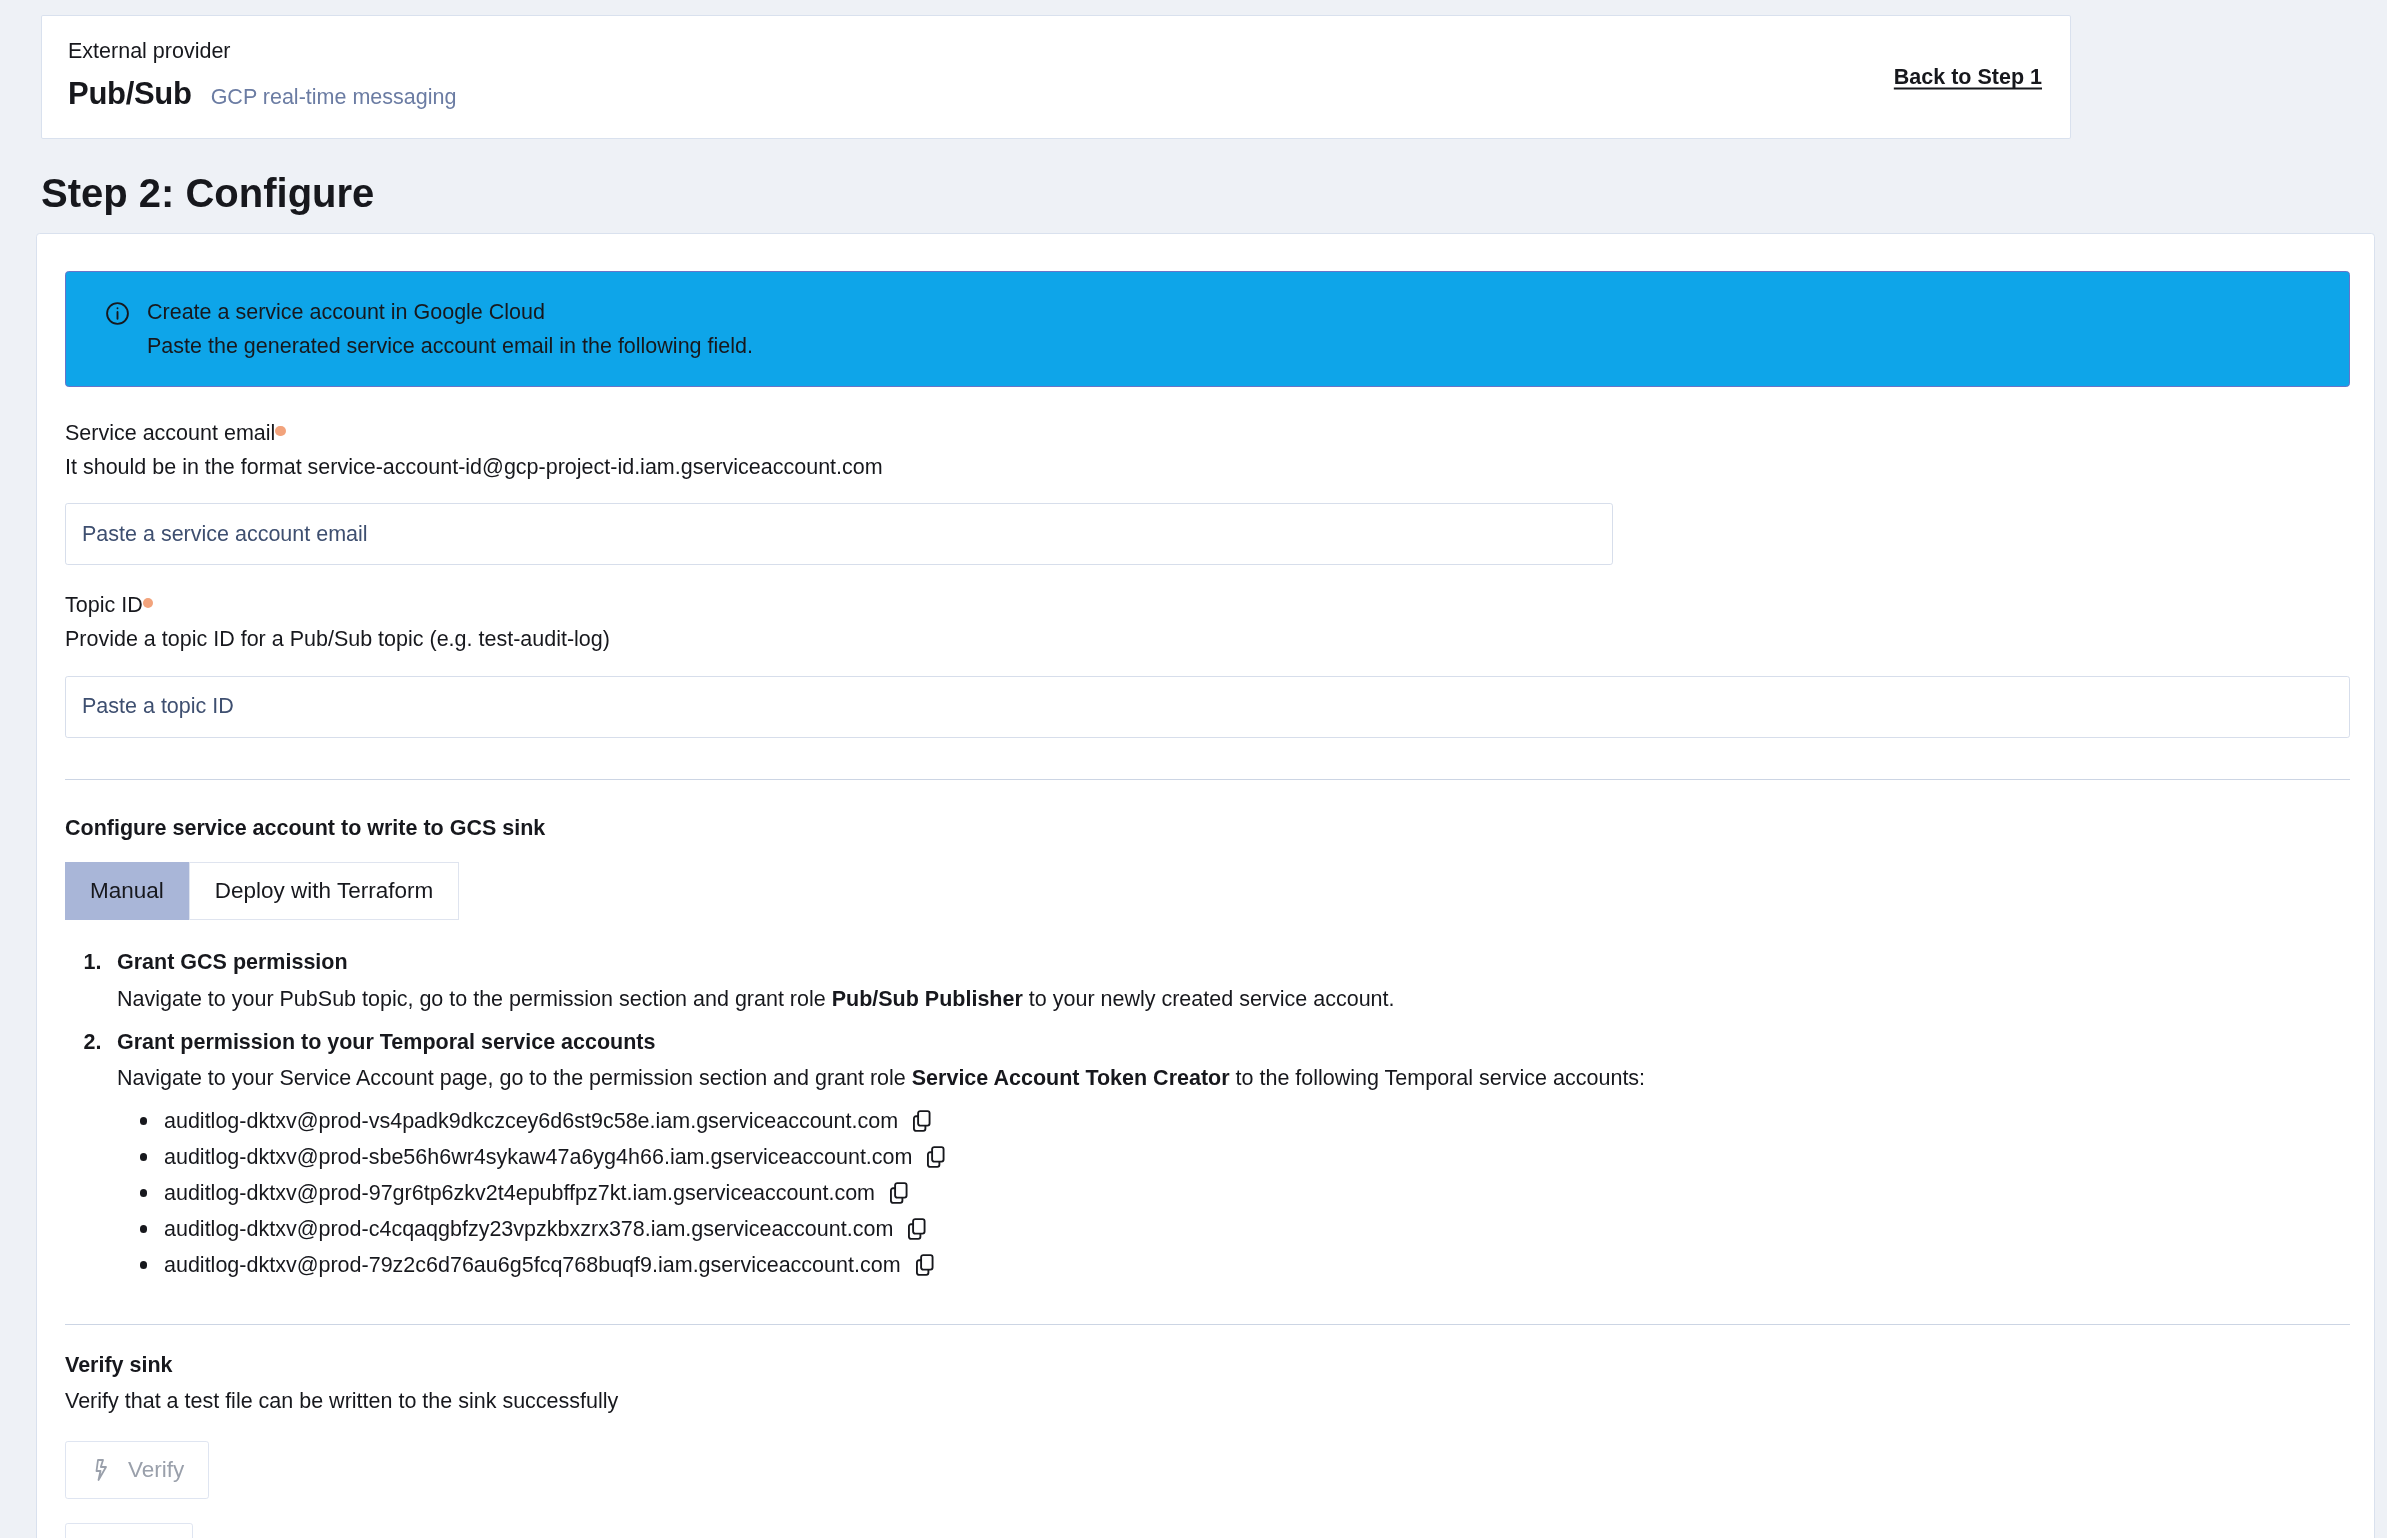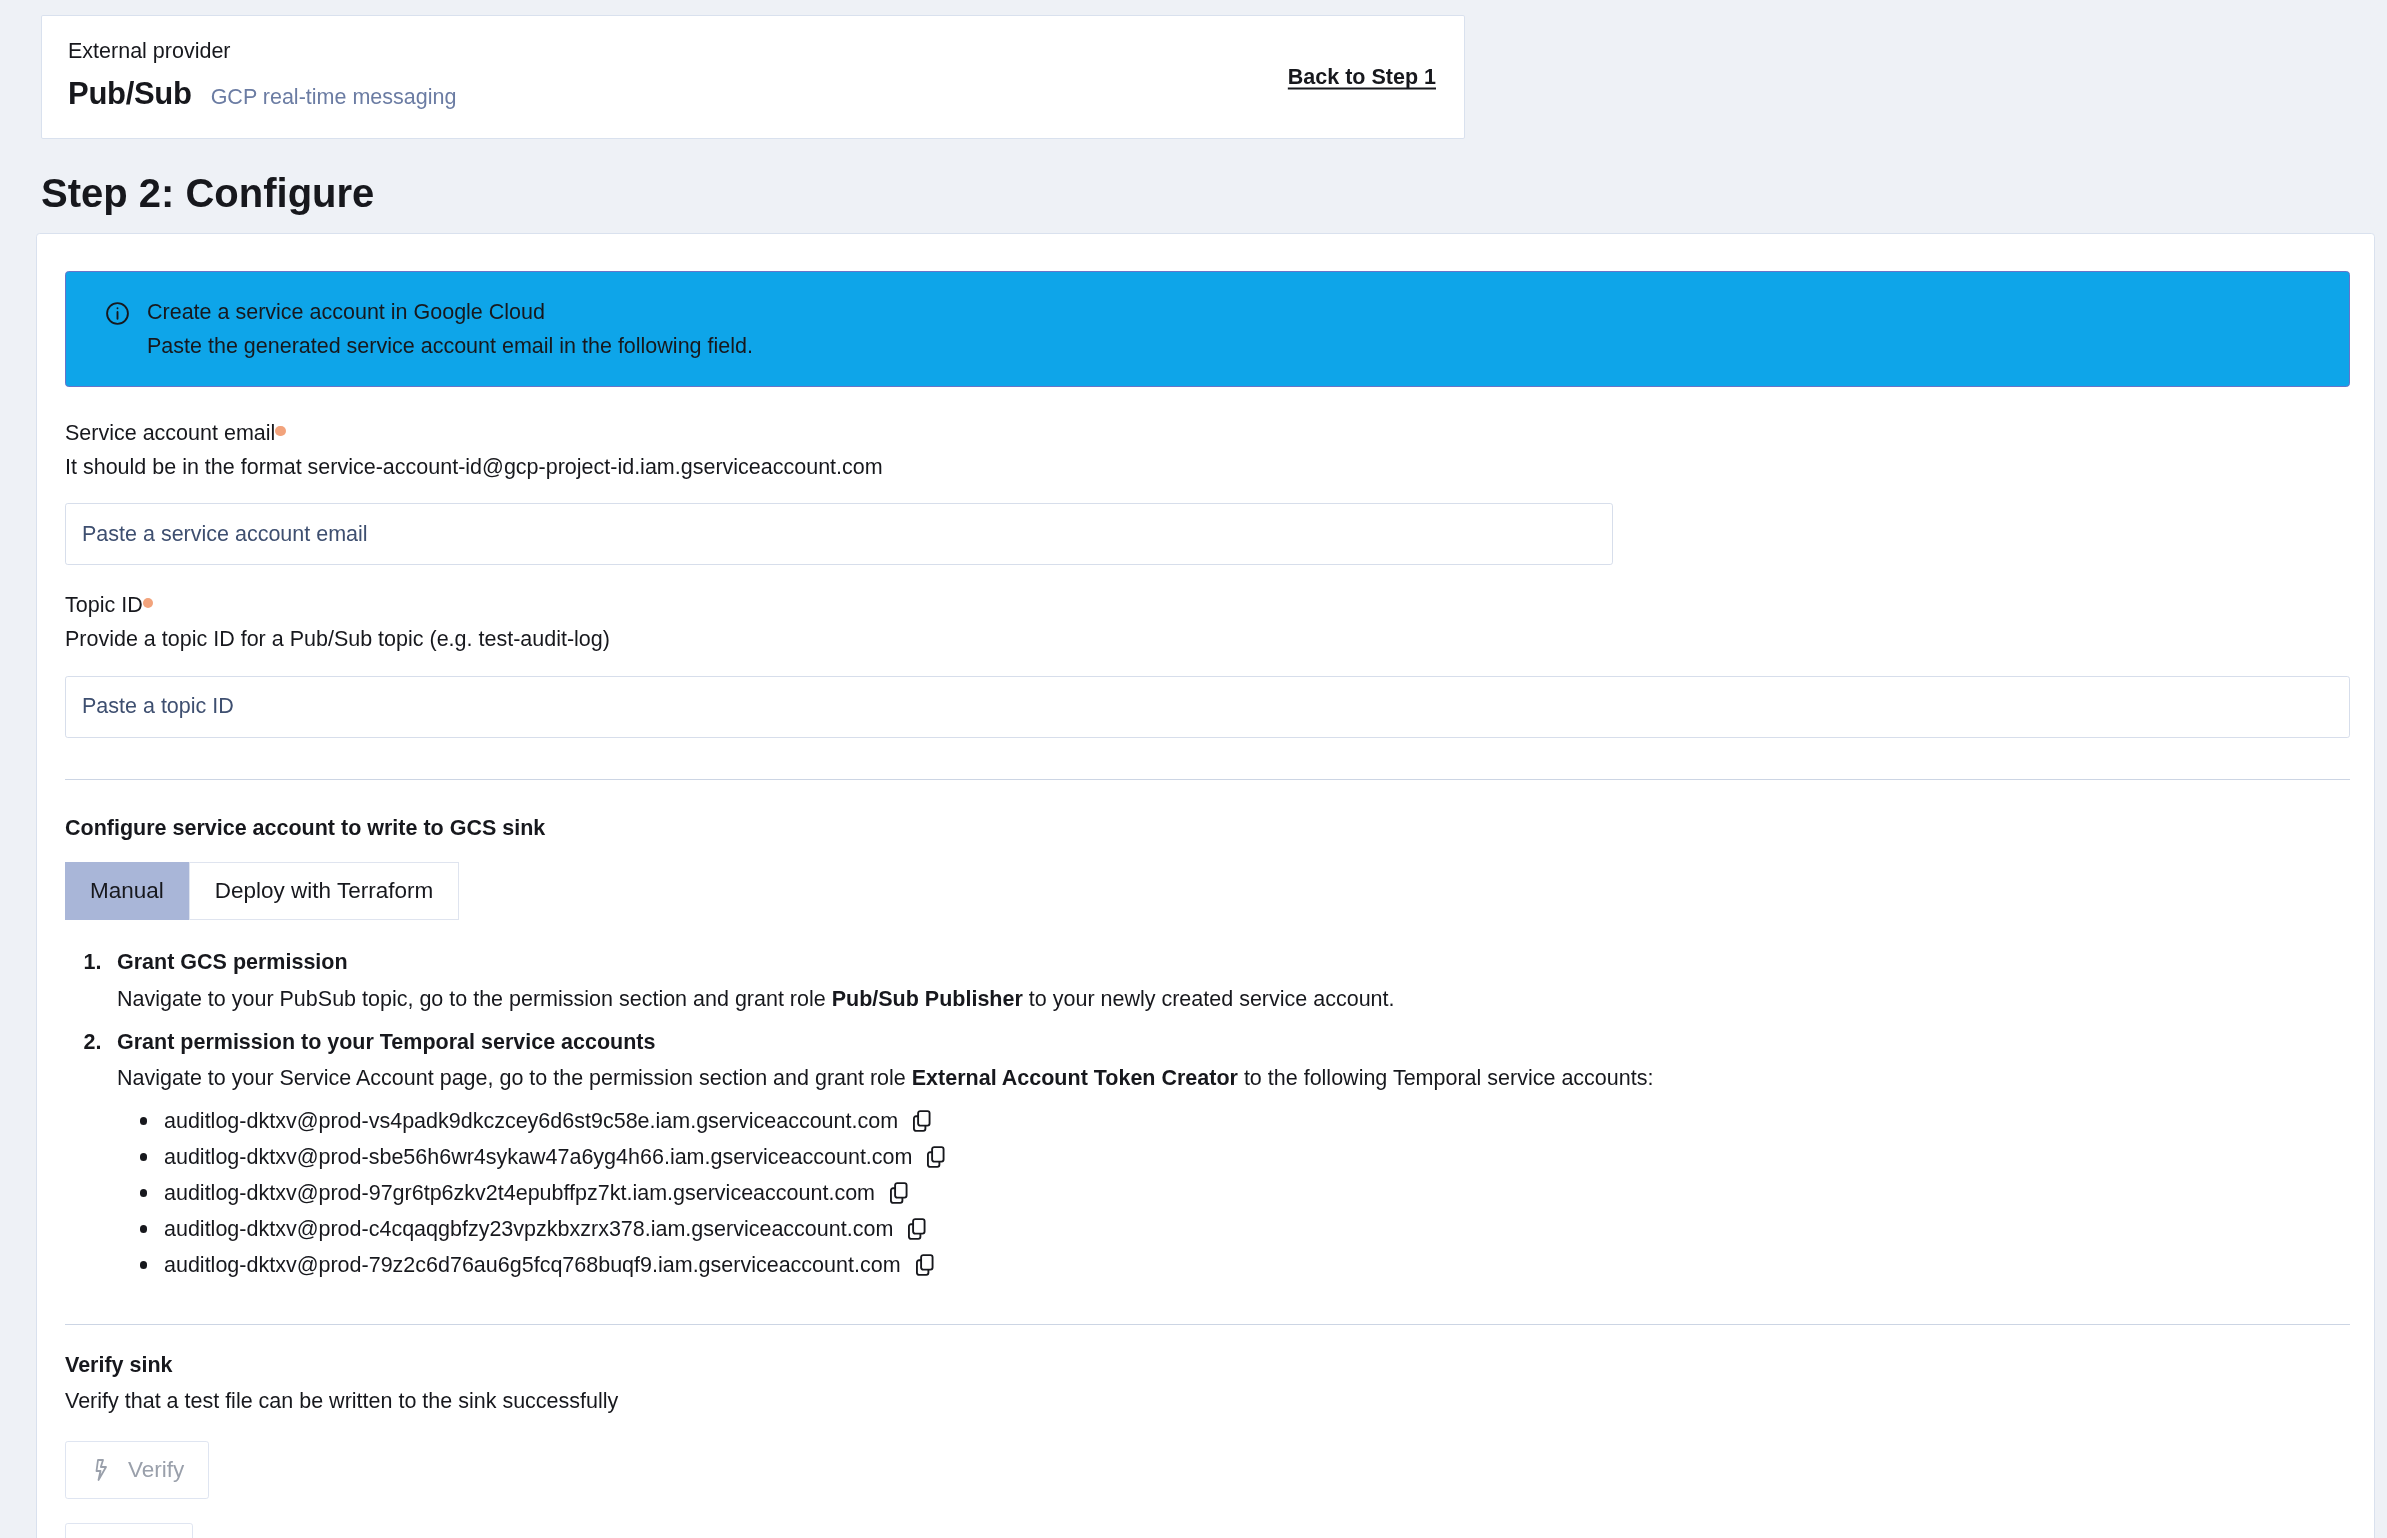--- a/index.html
+++ b/index.html
@@ -9,21 +9,21 @@
     background: #eef1f6;
     font-family: "Liberation Sans", sans-serif;
     color: #17181d;
     -webkit-font-smoothing: antialiased;
   }
 
   
   .provider-card {
     position: relative;
     margin: 15px 0 0 41px;
-    width: 1424px; height: 124px;
+    width: 2030px; height: 124px;
     background: #ffffff;
     border: 0.9px solid #d9e1ee;
     border-radius: 1.9px;
     padding: 20.6px 26px;
   }
   .provider-eyebrow { font-size: 21.5px; line-height: 28px; }
   .provider-name-row { margin-top: 11.2px; display: flex; align-items: baseline; gap: 19px; }
   .provider-name { font-size: 31px; font-weight: 700; letter-spacing: -0.3px; }
   .provider-subtitle { font-size: 21.5px; color: #6b7ca3; }
   .back-link {
@@ -184,21 +184,21 @@
     <div class="tab unselected">Deploy with Terraform</div>
   </div>
 
   <ol class="steps">
     <li class="step">
       <div class="step-title">Grant GCS permission</div>
       <div class="step-body"><span>Navigate to your PubSub topic, go to the permission section and grant role </span><b>Pub/Sub Publisher</b><span> to your newly created service account.</span></div>
     </li>
     <li class="step">
       <div class="step-title">Grant permission to your Temporal service accounts</div>
-      <div class="step-body"><span>Navigate to your Service Account page, go to the permission section and grant role </span><b>External Account Token Creator</b><span> to the following Temporal service accounts:</span></div>
+      <div class="step-body"><span>Navigate to your Service Account page, go to the permission section and grant role </span><b>Service Account Token Creator</b><span> to the following Temporal service accounts:</span></div>
       <ul class="accounts">
         <li class="account-row">
           <span>auditlog-dktxv@prod-vs4padk9dkczcey6d6st9c58e.iam.gserviceaccount.com</span>
           <button class="copy-btn">
             <svg width="21.5" height="25" viewBox="0 0 20 24" fill="none" stroke="#17181d" stroke-width="1.8">
               <rect x="6.5" y="2" width="11" height="14" rx="2"></rect>
               <path d="M13.5 16 v3 a2 2 0 0 1 -2 2 h-7 a2 2 0 0 1 -2 -2 v-10 a2 2 0 0 1 2 -2 h2"></path>
             </svg>
           </button>
         </li>

